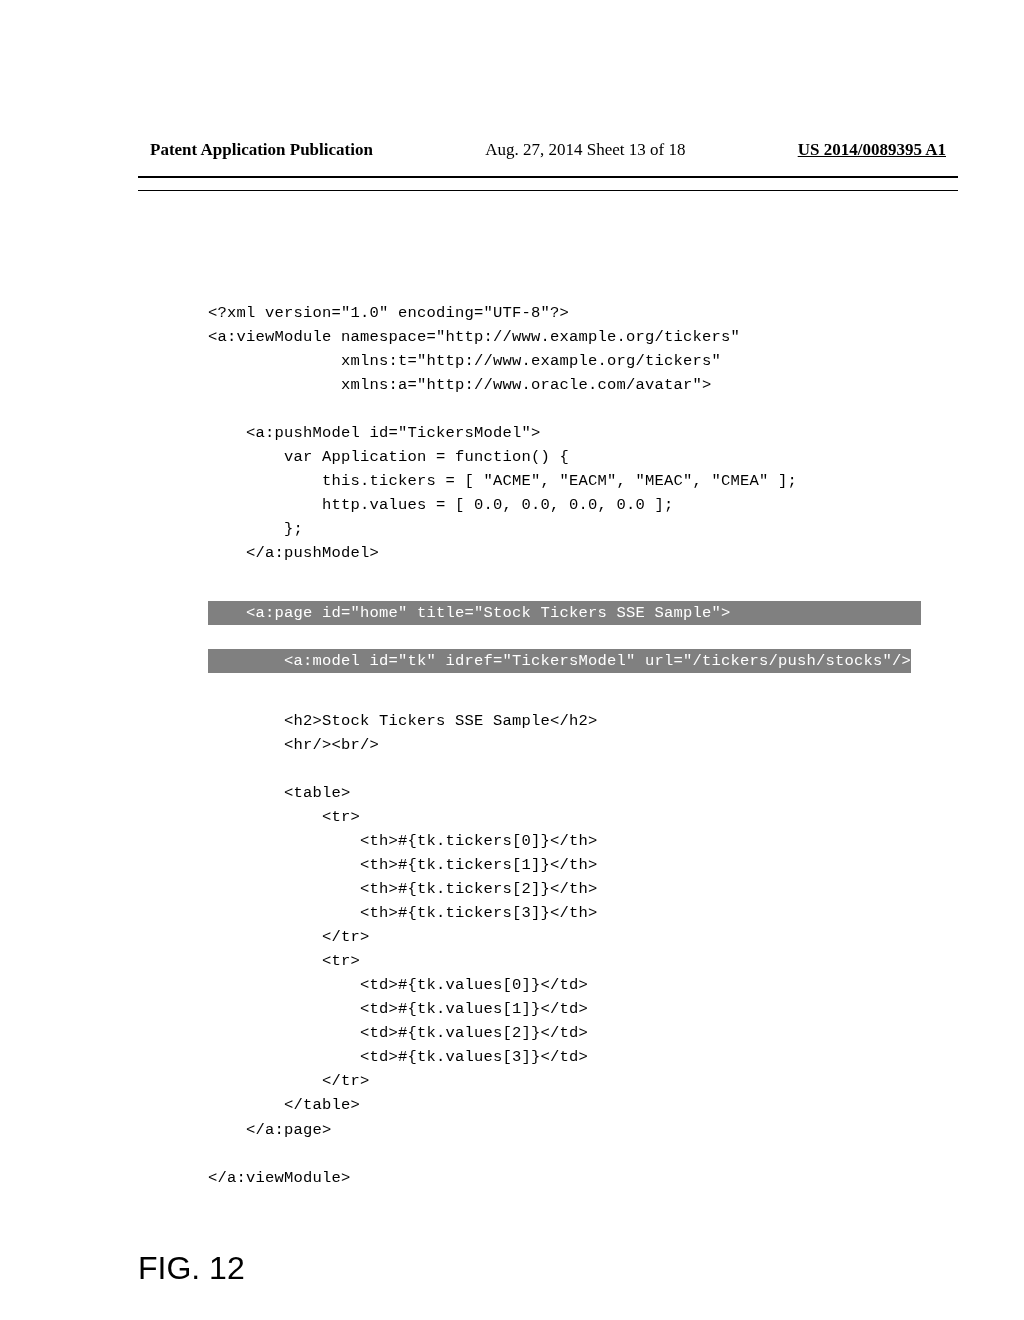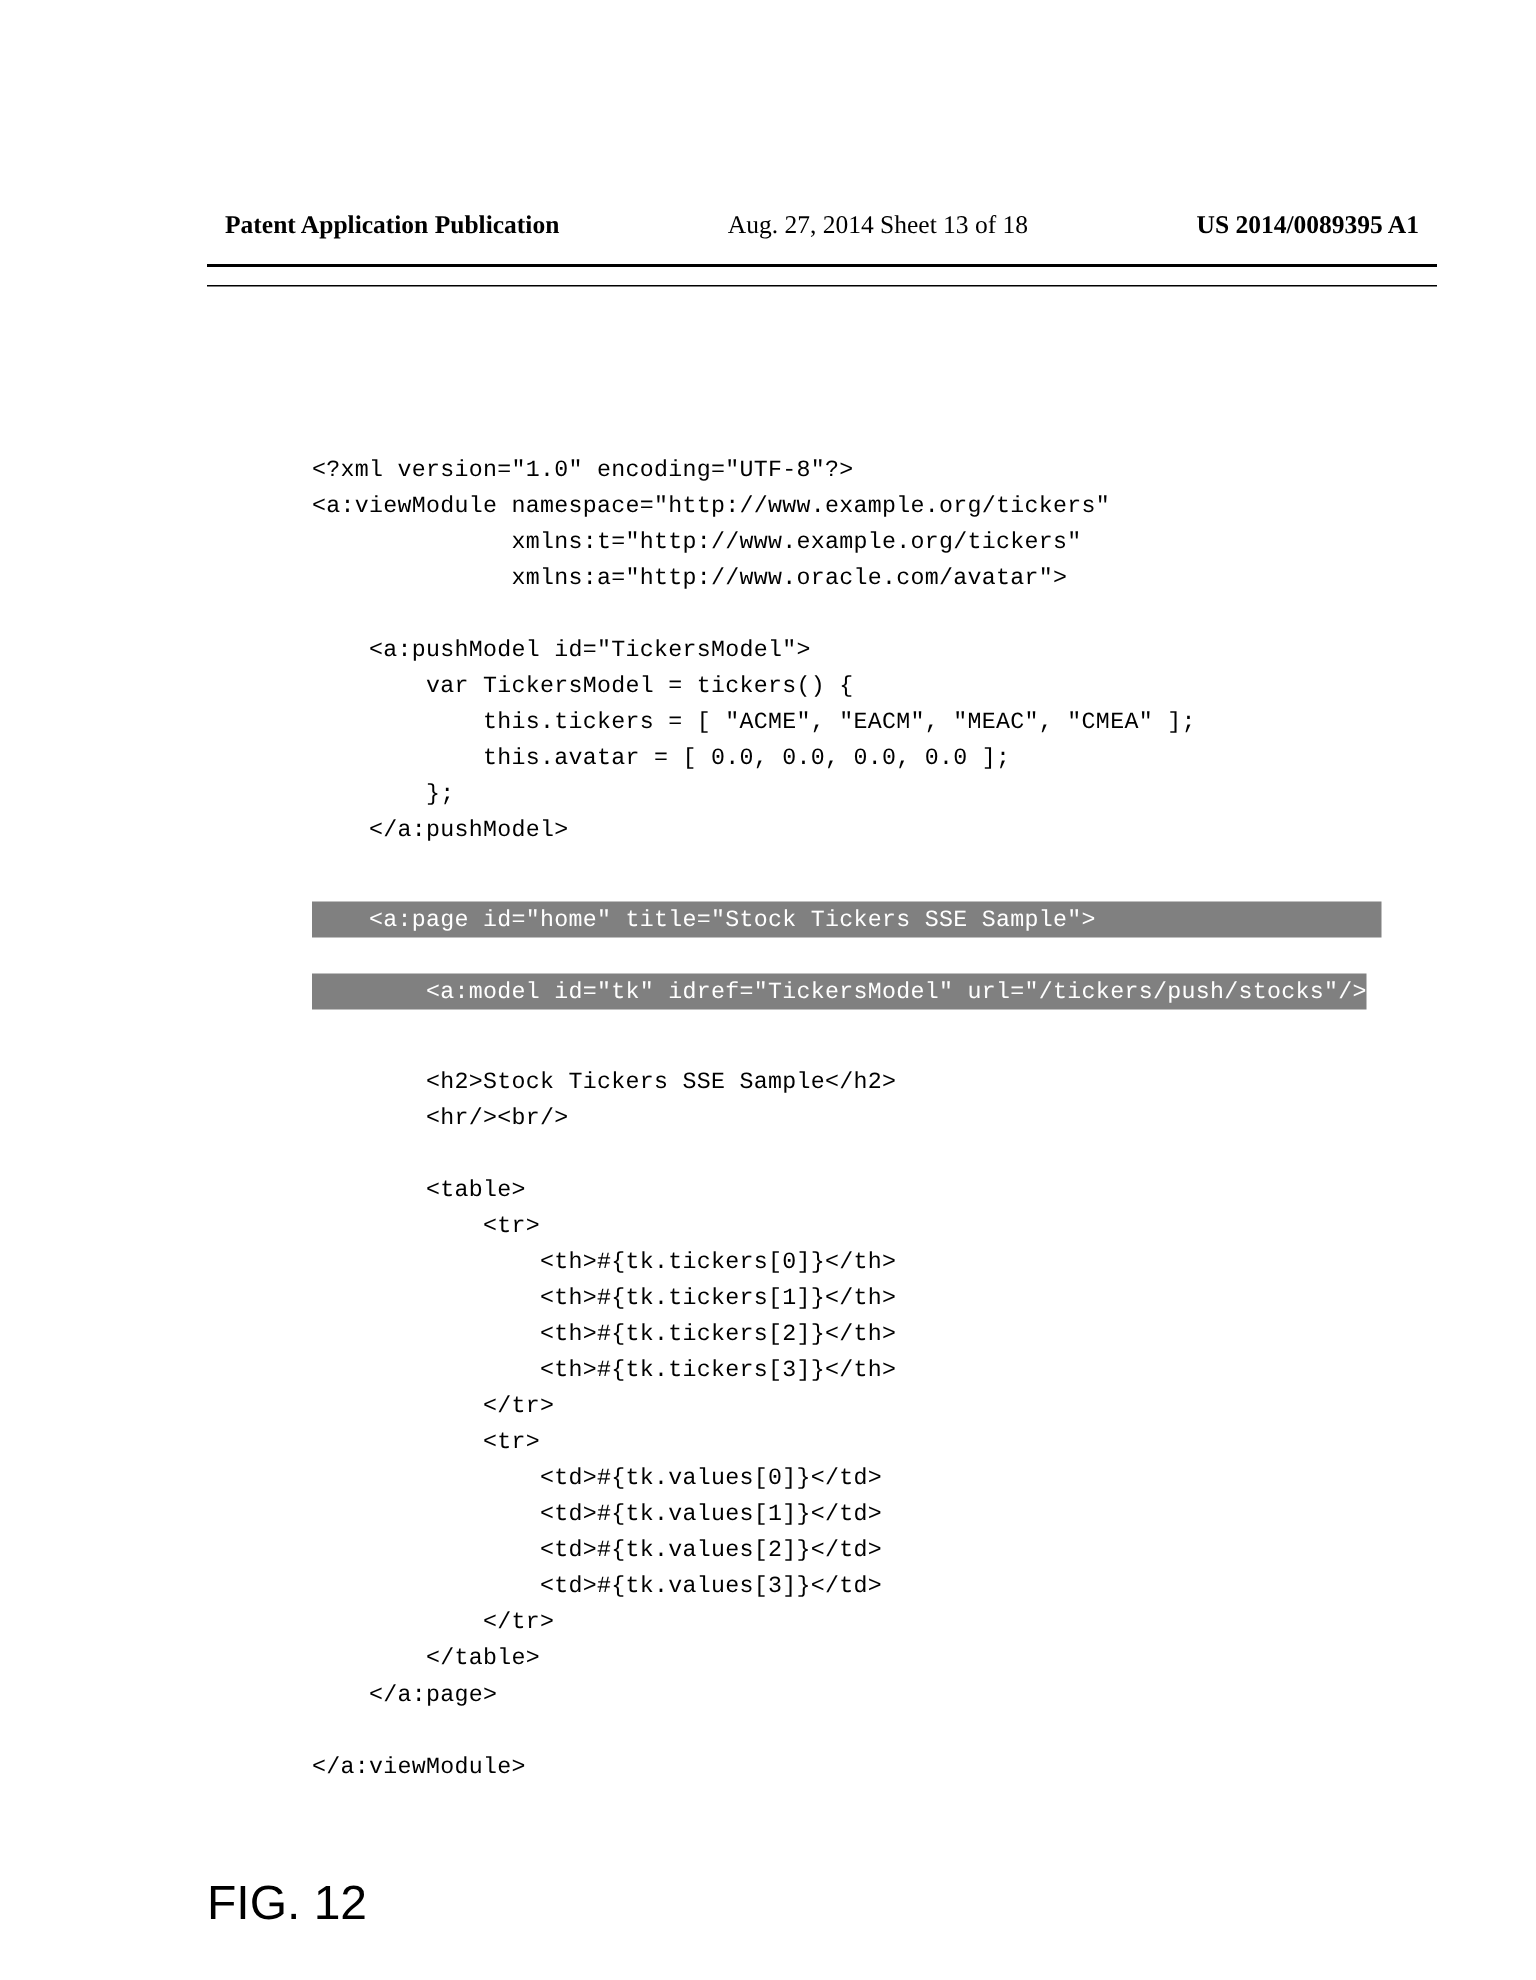--- a/index.html
+++ b/index.html
@@ -19,21 +19,21 @@
     display: flex;
     justify-content: space-between;
     align-items: baseline;
     font-size: 17px;
     padding-bottom: 4px;
     border-bottom: 2px solid #000;
     margin-bottom: 4px;
   }
   .header-left { font-weight: bold; }
   .header-mid { }
-  .header-right { font-weight: bold; }
+  .header-right { font-weight: bold; text-decoration: underline; }
   .thin-rule {
     border-top: 1px solid #000;
     margin-bottom: 110px;
   }
   .code-area {
     font-family: "Courier New", Courier, monospace;
     font-size: 15.5px;
     line-height: 1.55;
     white-space: pre;
     color: #000;
@@ -62,23 +62,23 @@
     <span class="header-right">US 2014/0089395 A1</span>
   </div>
   <div class="thin-rule"></div>
 
   <div class="code-area"><span>&lt;?xml version="1.0" encoding="UTF-8"?&gt;</span>
 <span>&lt;a:viewModule namespace="http://www.example.org/tickers"</span>
 <span>              xmlns:t="http://www.example.org/tickers"</span>
 <span>              xmlns:a="http://www.oracle.com/avatar"&gt;</span>
 <span></span>
 <span>    &lt;a:pushModel id="TickersModel"&gt;</span>
-<span>        var TickersModel = tickers() {</span>
+<span>        var Application = function() {</span>
 <span>            this.tickers = [ "ACME", "EACM", "MEAC", "CMEA" ];</span>
-<span>            this.avatar = [ 0.0, 0.0, 0.0, 0.0 ];</span>
+<span>            http.values = [ 0.0, 0.0, 0.0, 0.0 ];</span>
 <span>        };</span>
 <span>    &lt;/a:pushModel&gt;</span>
 <span></span>
 <span class="highlight">    &lt;a:page id="home" title="Stock Tickers SSE Sample"&gt;                    </span>
 <span class="highlight">        &lt;a:model id="tk" idref="TickersModel" url="/tickers/push/stocks"/&gt;</span>
 <span></span>
 <span>        &lt;h2&gt;Stock Tickers SSE Sample&lt;/h2&gt;</span>
 <span>        &lt;hr/&gt;&lt;br/&gt;</span>
 <span></span>
 <span>        &lt;table&gt;</span>

